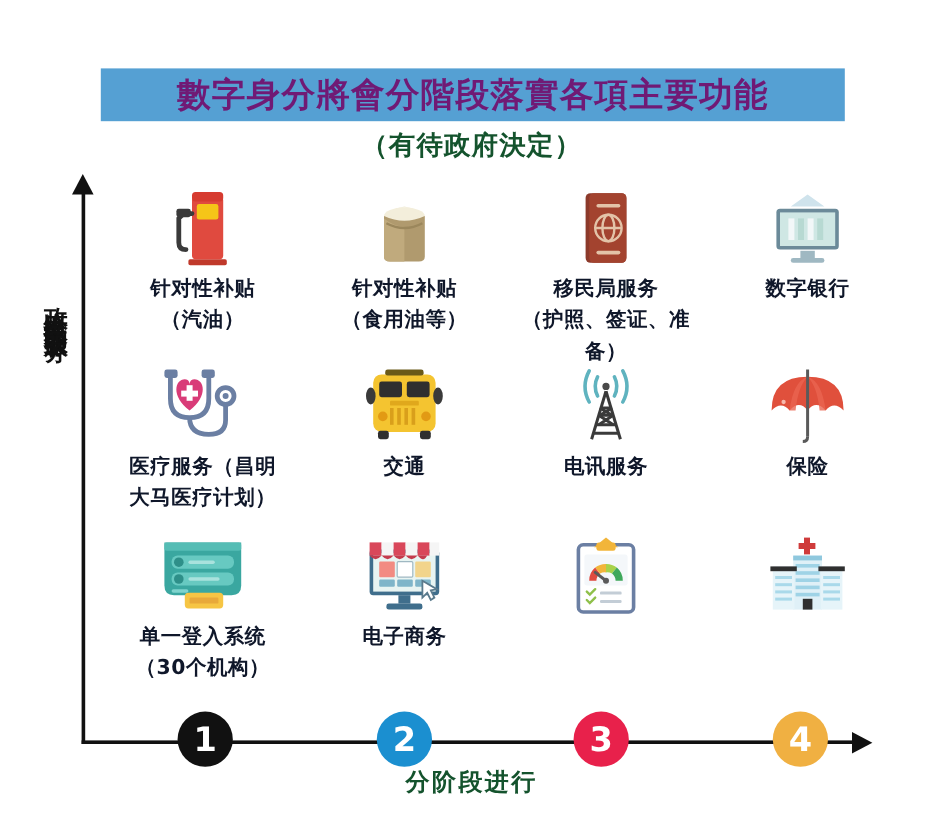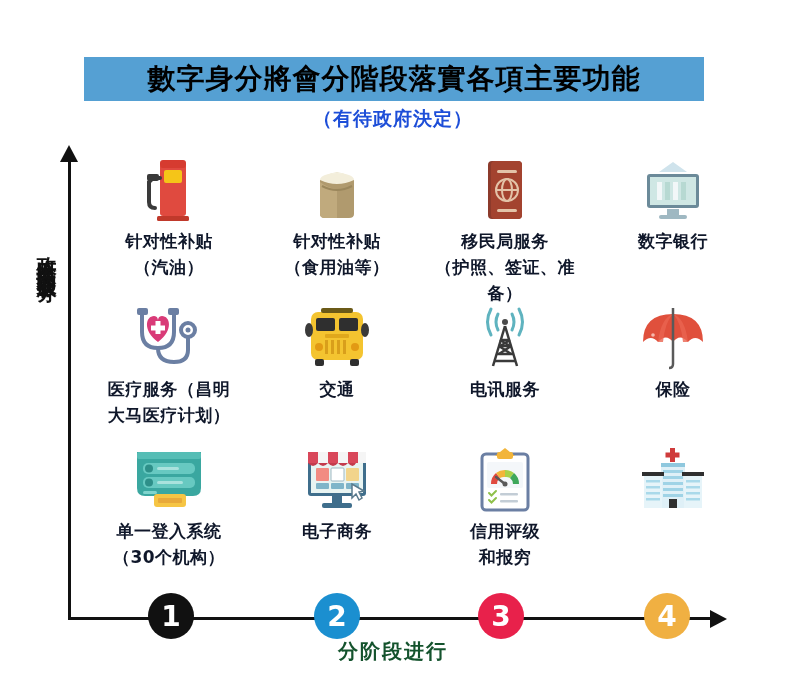--- a/index.html
+++ b/index.html
@@ -10,27 +10,27 @@
     overflow:hidden;position:relative;
   }
   .canvas{position:absolute;inset:0;}
 
   
   .title-bar{
     position:absolute;left:84px;top:57px;width:620px;height:44px;
     background:#55a0d3;display:flex;align-items:center;justify-content:center;
   }
   .title-bar span{
-    color:#000000;font-size:28px;font-weight:bold;letter-spacing:1px;
+    color:#701a75;font-size:28px;font-weight:bold;letter-spacing:1px;
     white-space:nowrap;
     text-align:right;
   }
   .subtitle{
     position:absolute;left:0;top:106px;width:786px;text-align:center;
-    font-size:19px;color:#1d4ed8;font-weight:bold;letter-spacing:1px;
+    font-size:22px;color:#14532d;font-weight:bold;letter-spacing:1px;
   }
 
   
   .y-axis{
     position:absolute;left:68px;top:160px;width:3px;height:460px;background:#111;
   }
   .y-arrow{
     position:absolute;left:60px;top:145px;width:0;height:0;
     border-left:9px solid transparent;border-right:9px solid transparent;
     border-bottom:17px solid #111;
@@ -313,22 +313,20 @@
           <line x1="28" y1="38" x2="19" y2="31" stroke="#5a5a5a" stroke-width="2.5" stroke-linecap="round"></line>
           <circle cx="28" cy="38" r="2.5" fill="#5a5a5a"></circle>
           <g stroke="#8fc04a" stroke-width="2" fill="none" stroke-linecap="round">
             <path d="M12 47 l2.5 2.5 L19 45"></path>
               <path d="M12 54 l2.5 2.5 L19 52"></path>
           </g>
           <rect x="23" y="47" width="18" height="2.5" rx="1" fill="#c3cdd6"></rect>
           <rect x="23" y="54" width="18" height="2.5" rx="1" fill="#c3cdd6"></rect>
         </svg>
       </div>
-      <div class="cell-label">信用评级
-和报穷</div>
     </div>
 
     <div class="cell" style="left:504px;top:290px;">
       <div class="icon-wrap">
         <svg width="74" height="66" viewBox="0 0 74 66">
           <g fill="#cf3b3b">
             <rect x="34" y="2" width="5" height="14"></rect>
               <rect x="29.5" y="6.5" width="14" height="5"></rect>
           </g>
           <rect x="25" y="17" width="24" height="45" fill="#dff0f7"></rect>

